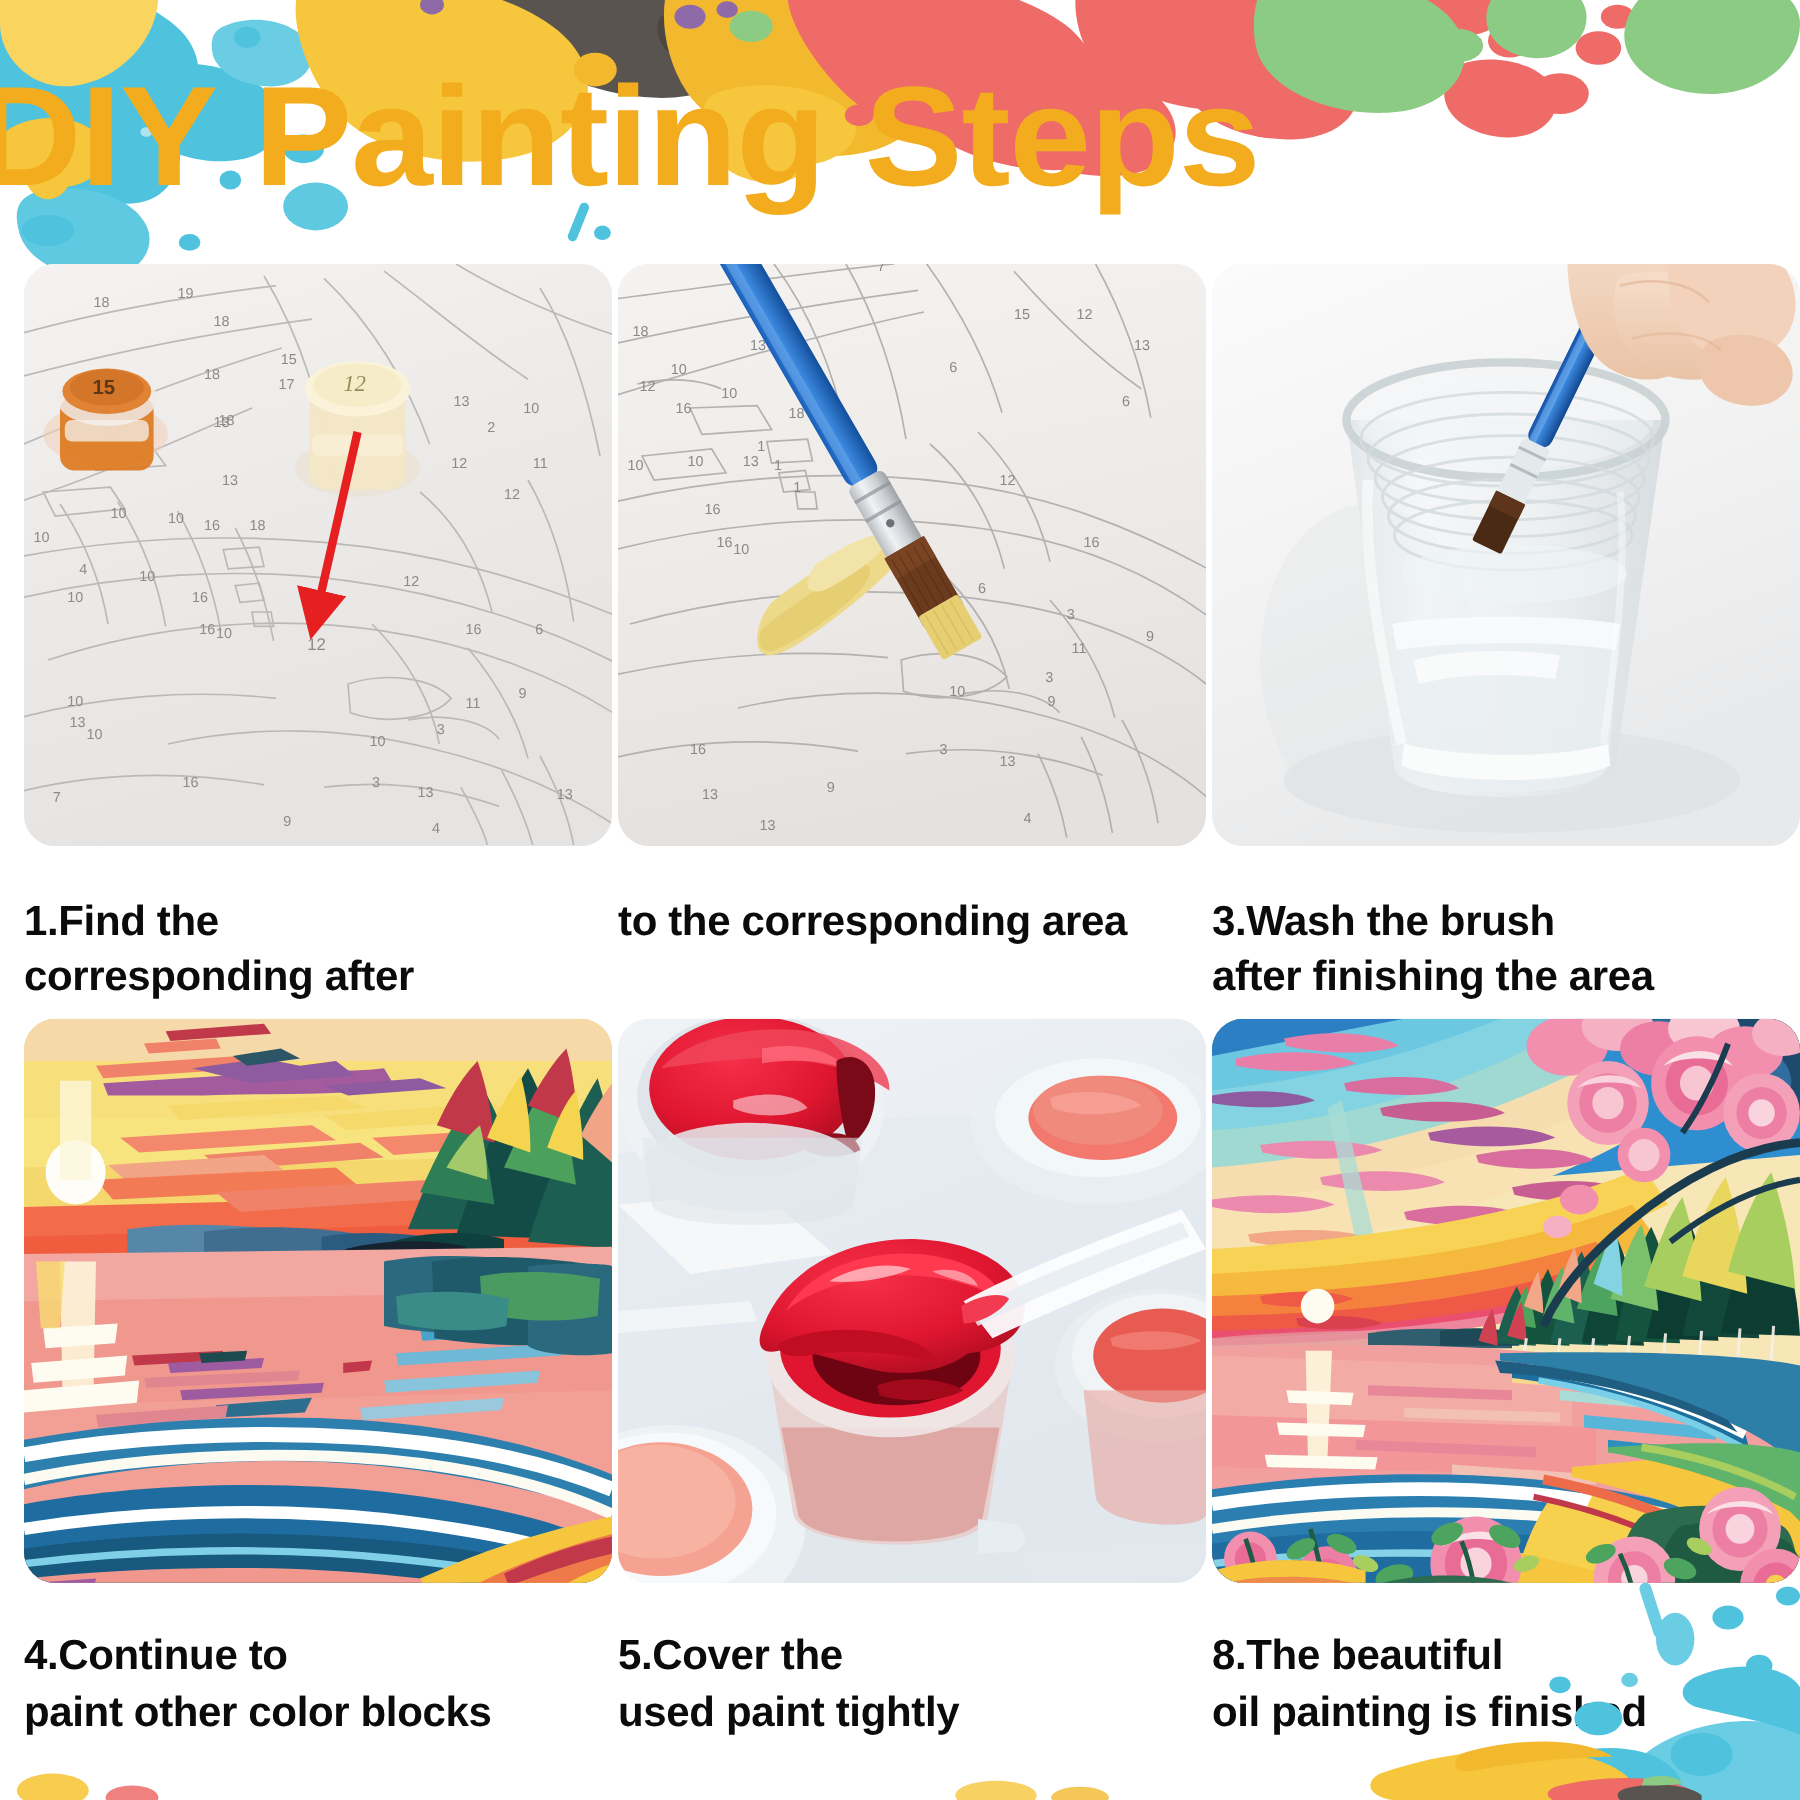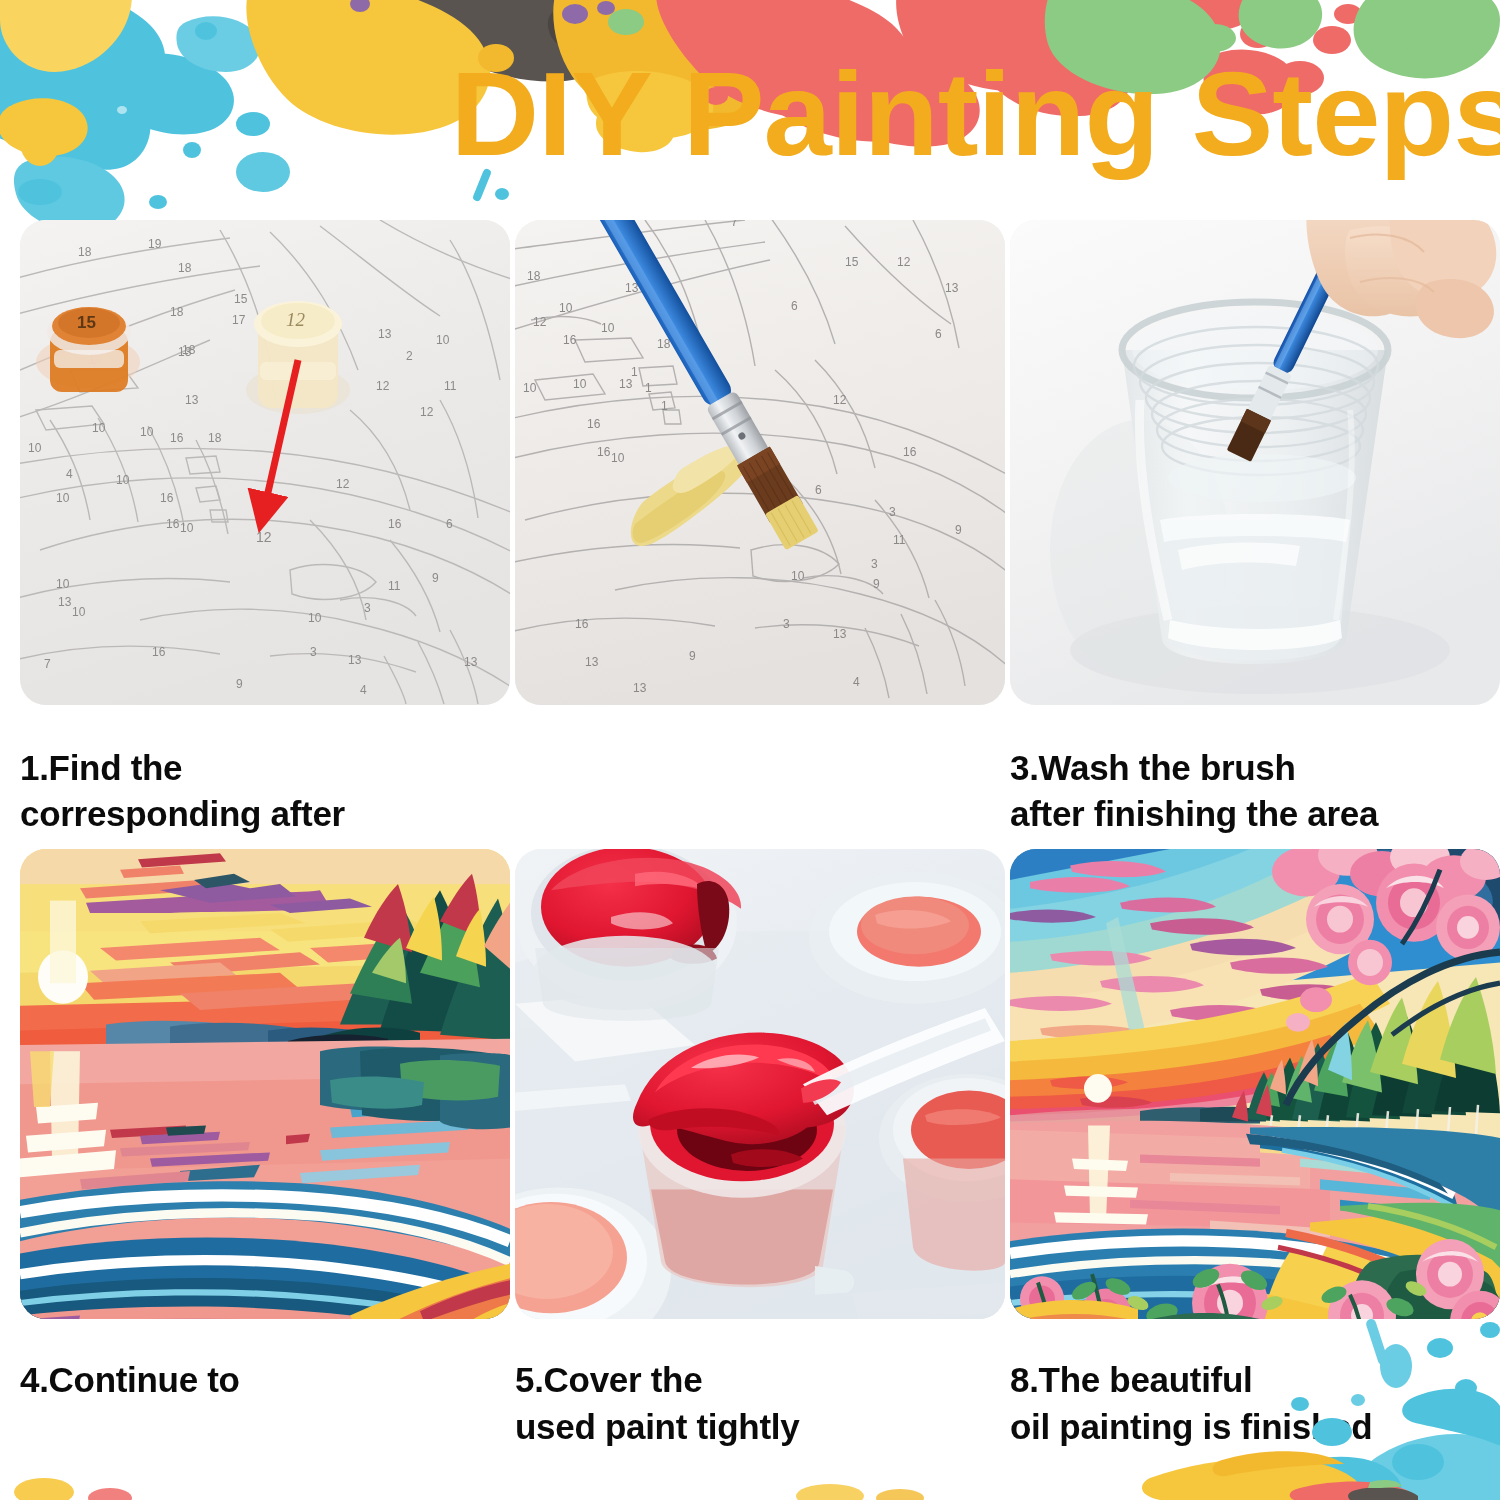--- a/index.html
+++ b/index.html
@@ -27,21 +27,21 @@
 
   
   .title-wrap {
     position: absolute;
     left: 0; top: 44px;
     width: 1500px;
     height: 140px;
     z-index: 2;
     display: flex;
     align-items: center;
-    justify-content: flex-end;
+    justify-content: flex-start;
   }
   .title {
     font-family: "Liberation Sans", sans-serif;
     font-weight: bold;
     font-size: 118px;
     line-height: 1;
     letter-spacing: -1px;
     color: #F2AC1E;
     white-space: nowrap;
     transform: scaleX(1.04);
@@ -422,20 +422,21 @@
             <g stroke="#D4BC5A" stroke-width="1.2" opacity="0.8">
               <line x1="234" y1="290" x2="234" y2="328"></line>
                 <line x1="242" y1="290" x2="242" y2="328"></line>
               <line x1="250" y1="290" x2="250" y2="328"></line>
                 <line x1="258" y1="290" x2="258" y2="328"></line>
             </g>
           </g>
         </svg>
       </div>
       <div class="caption">
+        <span class="l2">to the corresponding area</span>
       </div>
     </div>
 
     <div class="cell">
       <div class="photo">
         <svg viewBox="0 0 490 485" preserveAspectRatio="none" aria-hidden="true">
           <defs>
             <linearGradient id="p3bg" x1="0" y1="0" x2="0.4" y2="1">
               <stop offset="0" stop-color="#fbfbfb"></stop>
                 <stop offset="0.55" stop-color="#f2f2f3"></stop>
@@ -604,20 +605,21 @@
 
           <path d="M330,452 C380,430 430,414 490,402 L490,470 L340,470 Z" fill="#F5C63E"></path>
           <path d="M370,460 C410,440 450,426 490,416 L490,450 C450,456 410,464 372,470 Z" fill="#EE7A4A"></path>
           <path d="M400,448 C430,434 460,424 490,418 L490,432 C462,438 432,448 404,458 Z" fill="#C0384A"></path>
           <path d="M430,470 C450,456 470,446 490,440 L490,470 Z" fill="#F5C63E"></path>
           <path d="M0,456 L60,452 L58,462 L0,466 Z" fill="#9E5BA0"></path>
         </svg>
       </div>
       <div class="caption">
         <span>4.Continue to</span>
+        <span class="l2">paint other color blocks</span>
       </div>
     </div>
 
     <div class="cell row2">
       <div class="photo">
         <svg viewBox="0 0 490 470" preserveAspectRatio="none" aria-hidden="true">
           <defs>
             <linearGradient id="p5bg" x1="0" y1="0" x2="0.4" y2="1">
               <stop offset="0" stop-color="#f0f3f6"></stop>
                 <stop offset="0.5" stop-color="#e7ecf1"></stop>

